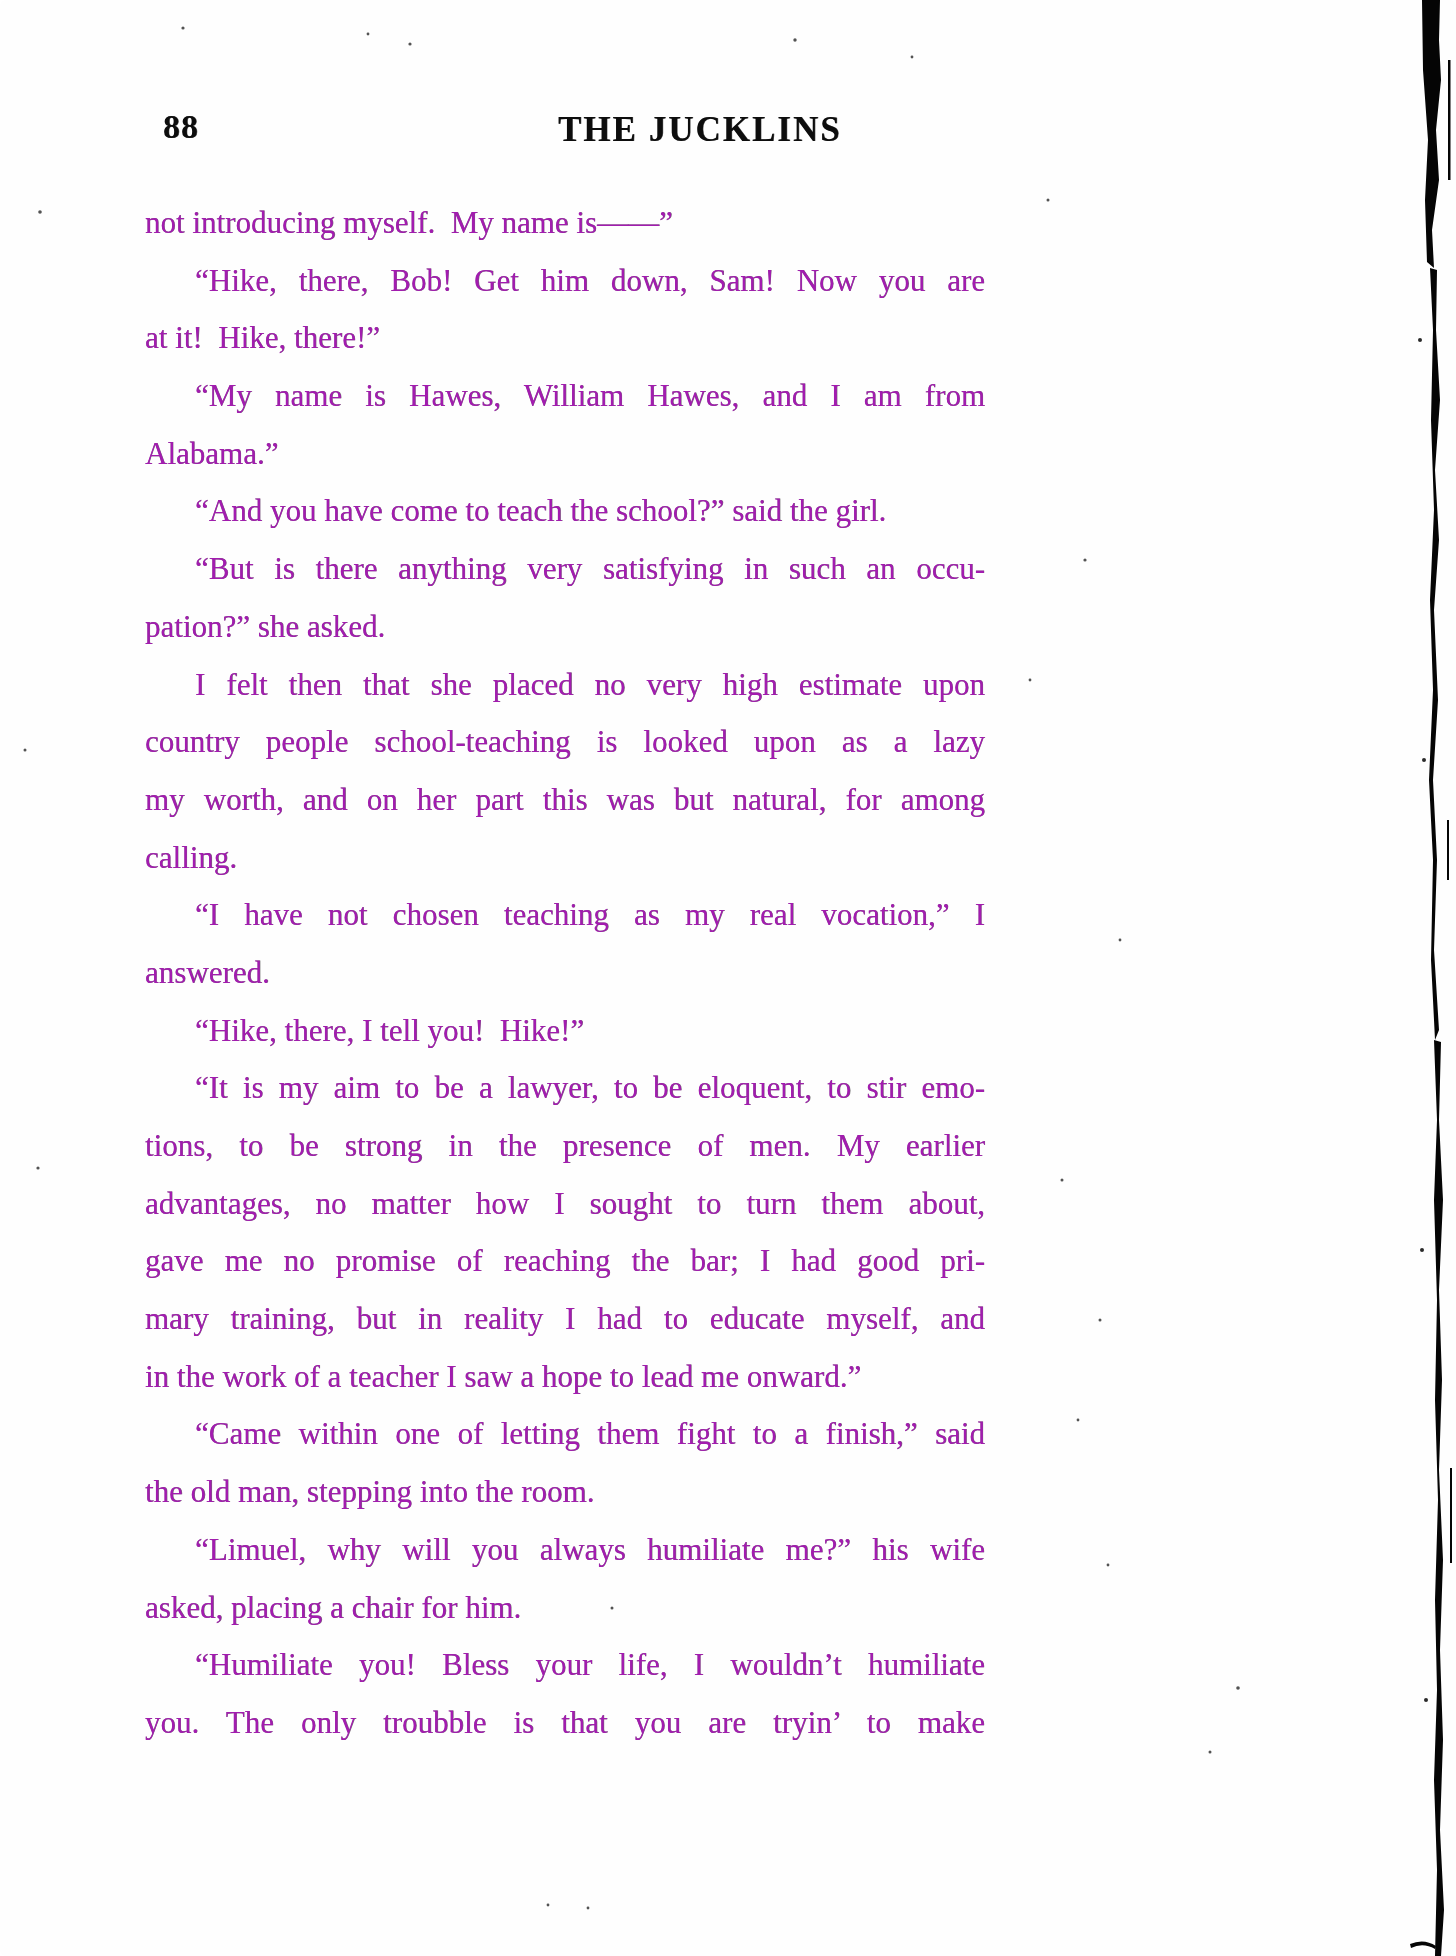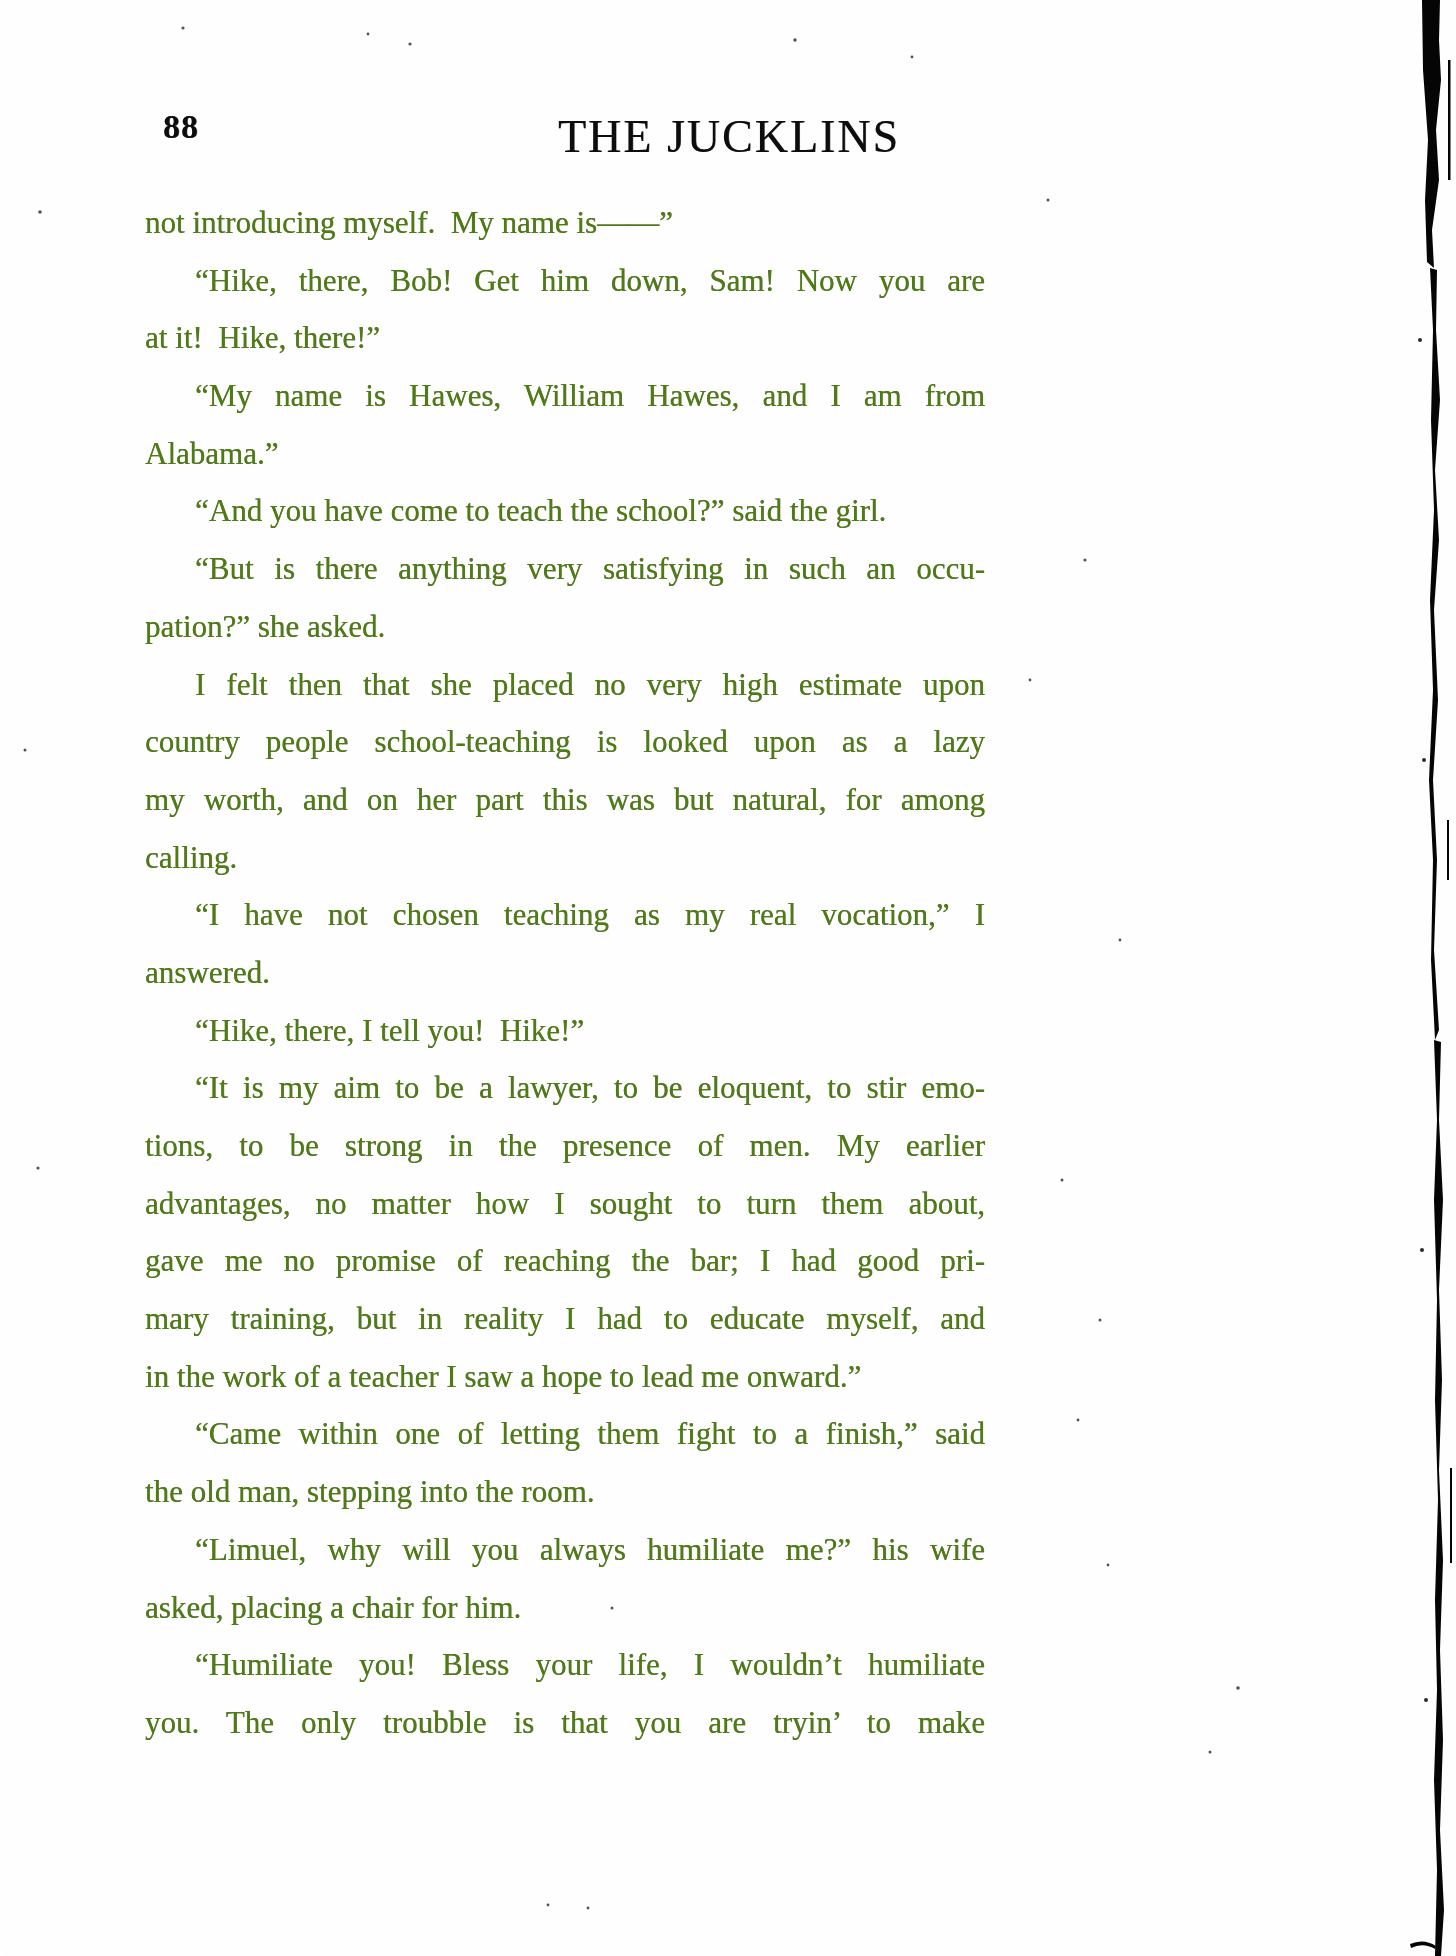--- a/index.html
+++ b/index.html
@@ -12,26 +12,26 @@
     position:absolute;inset:0;background:#fefefe;color:#0d0d0d;border-radius:6px;
   }
   .header-row{position:absolute;top:108px;left:0;right:0;height:44px;}
   .page-number{
     position:absolute;left:163px;top:0;
     font-size:34px;font-weight:700;letter-spacing:1px;
     text-shadow:0.4px 0.3px 0 rgba(0,0,0,.5);
   }
   .running-title{
     position:absolute;left:558px;top:2px;
-    font-size:46px;letter-spacing:2px;font-weight:400;
+    font-size:35px;letter-spacing:2px;font-weight:700;
     text-shadow:0.5px 0.4px 0 rgba(0,0,0,.6);
   }
   .page-body{
     position:absolute;left:145px;top:194px;width:840px;
-    font-size:31px;color:#4d7c0f;
+    font-size:31px;color:#a21caf;
     text-shadow:0.35px 0.25px 0 rgba(0,0,0,.55);
   }
   .line{
     height:57.7px;line-height:57.7px;
   }
   .line.just{text-align:justify;text-align-last:justify;white-space:normal;}
   .line.rag{text-align:left;white-space:pre-wrap;}
   .line.indent{padding-left:50px;}
   .binding{
     position:absolute;top:0;right:0;width:46px;height:1956px;

